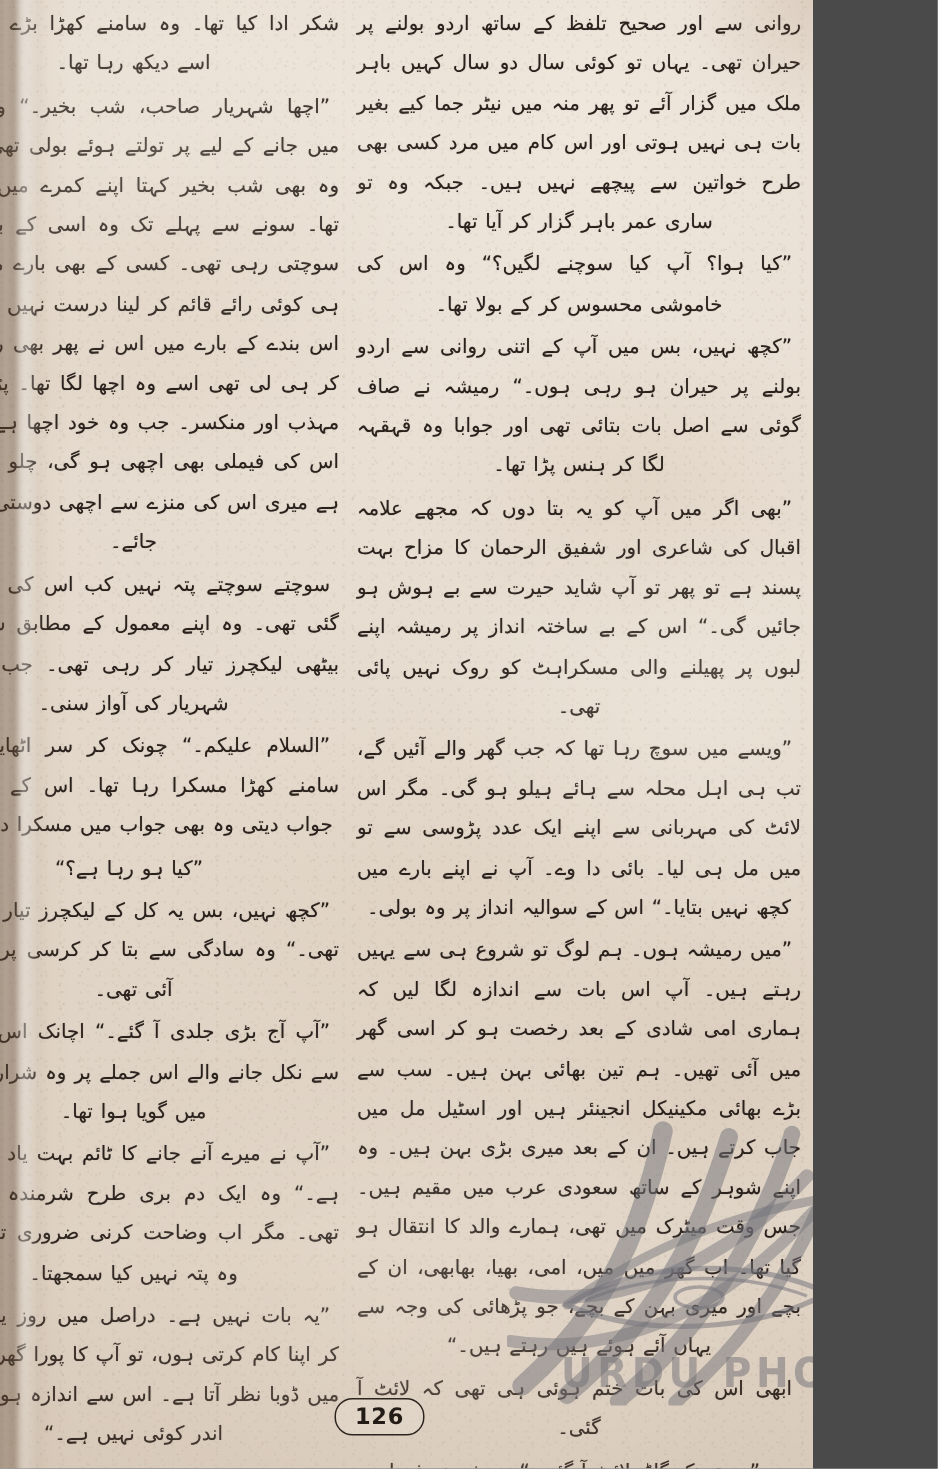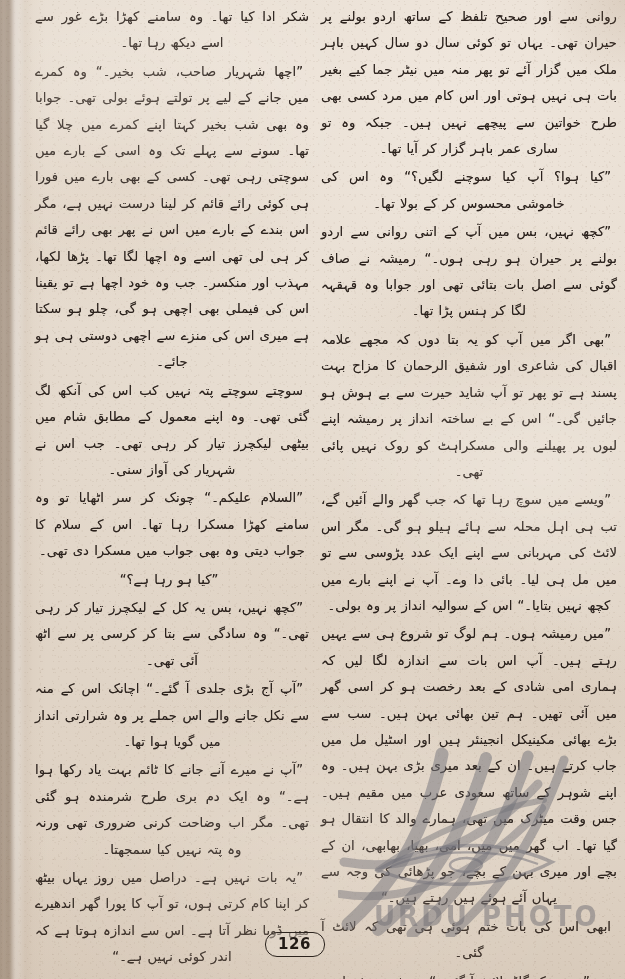--- a/index.html
+++ b/index.html
@@ -1,20 +1,20 @@
 <!DOCTYPE html>
 <html><head>
 <meta charset="utf-8">
 <style>
   html,body{margin:0;padding:0;background:#4a4a4a;}
   body{font-family:"Liberation Serif",serif;}
 
   #page{
     position:relative;
-    width:625px;height:979px;
+    width:542px;height:979px;
     overflow:hidden;
     background:#e5e5e5;
   }
 
   
   .paper-base{
     position:absolute;inset:0;
     background:
       radial-gradient(120% 70% at 72% 8%, #efe6dc 0%, #e8ded2 45%, #e0d4c6 100%),
       linear-gradient(180deg,#ece3d8 0%,#e8ded2 35%,#e5dace 70%,#e3d7ca 100%);

